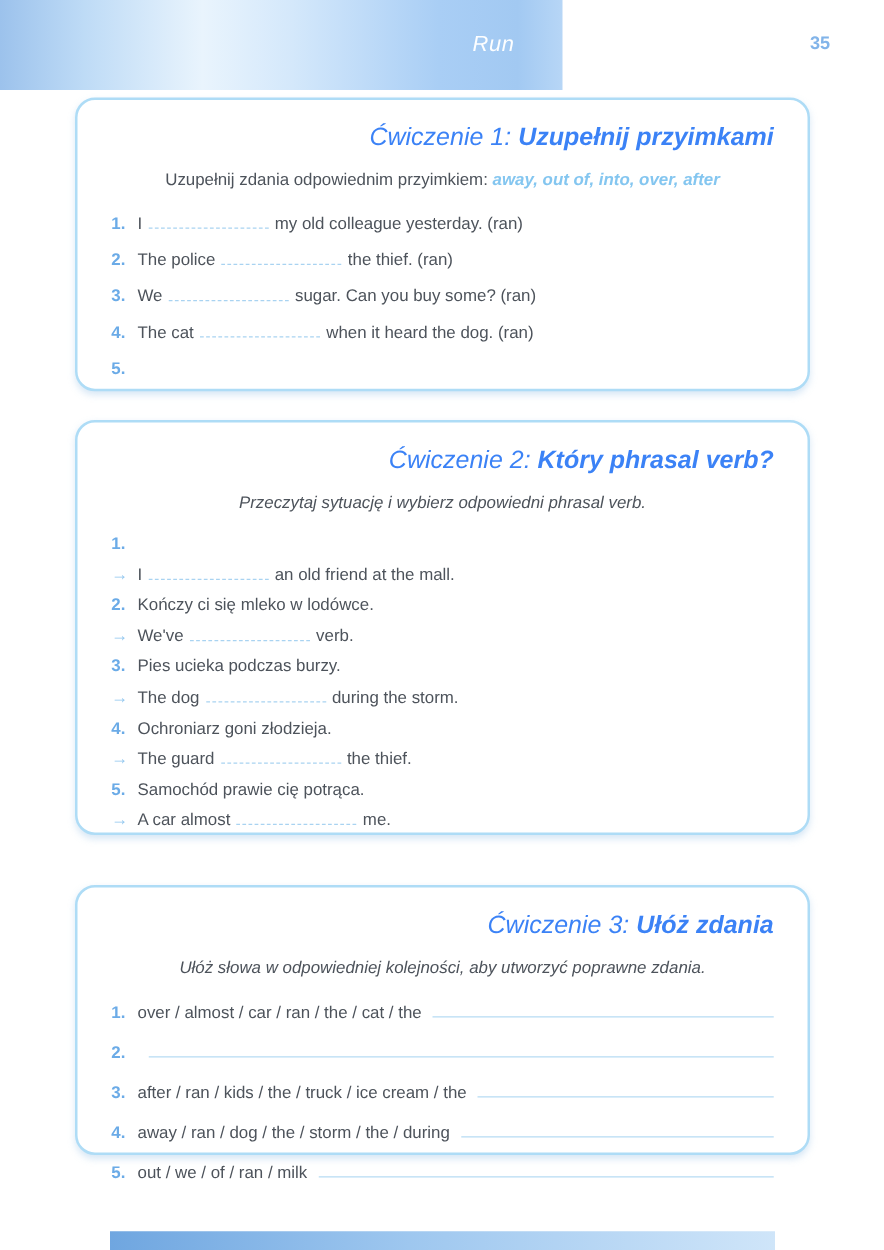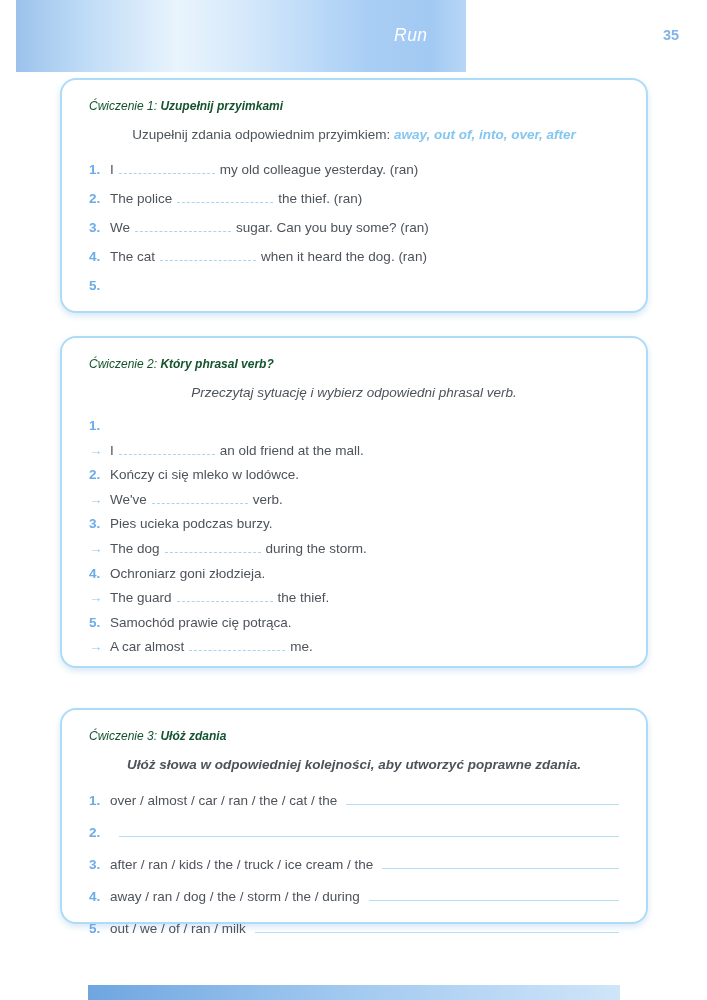--- a/index.html
+++ b/index.html
@@ -2,43 +2,43 @@
 <html><head>
 <meta charset="utf-8">
 <style>
   * { margin:0; padding:0; box-sizing:border-box; }
   html,body { background:#ffffff; }
   .page {
     position:relative; width:707px; height:1000px; background:#ffffff;
     font-family:"Liberation Sans","DejaVu Sans",sans-serif; overflow:hidden;
   }
   .header-band {
-    position:absolute; left:16px; top:0; width:450px; height:72px;
+    position:absolute; left:0; top:0; width:450px; height:72px;
     background:linear-gradient(90deg,#9cc2ec 0%,#bedbf6 15%,#e9f4fd 36%,#d4e8fb 52%,#a9cef5 78%,#a2c9f2 92%,#b7d6f6 100%);
   }
   .run-title {
     position:absolute; left:378px; top:25px; font-size:17.5px; font-style:italic;
     font-weight:500; color:#fdfeff; letter-spacing:.5px;
   }
   .page-number {
-    position:absolute; left:663px; top:27px; font-size:14.5px; font-weight:bold; color:#82b4e9;
+    position:absolute; left:648px; top:27px; font-size:14.5px; font-weight:bold; color:#82b4e9;
   }
   .card {
     position:absolute; left:60px; width:588px; background:#ffffff;
     border:2px solid #aedcf6; border-radius:16px; padding:19px 27px;
     box-shadow:0 3px 6px rgba(140,185,225,.35);
   }
   .card1 { top:78px;  height:235px; }
   .card2 { top:336px; height:332px; }
   .card3 { top:708px; height:216px; }
-  .card-title { font-size:12px; font-style:italic; color:#14532d; }
+  .card-title { font-size:20px; font-style:italic; color:#3b82f6;text-align:right; }
   .card-title .bold { font-weight:bold; }
   .instruction { margin-top:13px; font-size:13.5px; color:#4d535b; line-height:17px;text-align:center; }
   .instruction.italic { font-style:italic; }
-  .instruction.semibold { font-weight:700; font-style:italic; }
+  .instruction.semibold { font-weight:400; font-style:italic; }
   .word-bank { font-style:italic; color:#84c6f0; font-weight:600; }
   .list { margin-top:18px; }
   .row { display:flex; align-items:baseline; font-size:13.5px; color:#4d535b; line-height:17px; }
   .card1 .row { margin-bottom:12px; }
   .card2 .list { margin-top:16px; }
   .card2 .row { margin-bottom:7.6px; }
   .card3 .list { margin-top:19px; }
   .card3 .row { margin-bottom:15px; }
   .num { flex:0 0 21px; font-weight:bold; color:#6babe7; font-size:13.5px; }
   .arrow { flex:0 0 21px; color:#93c7ef; font-size:13.5px; }

